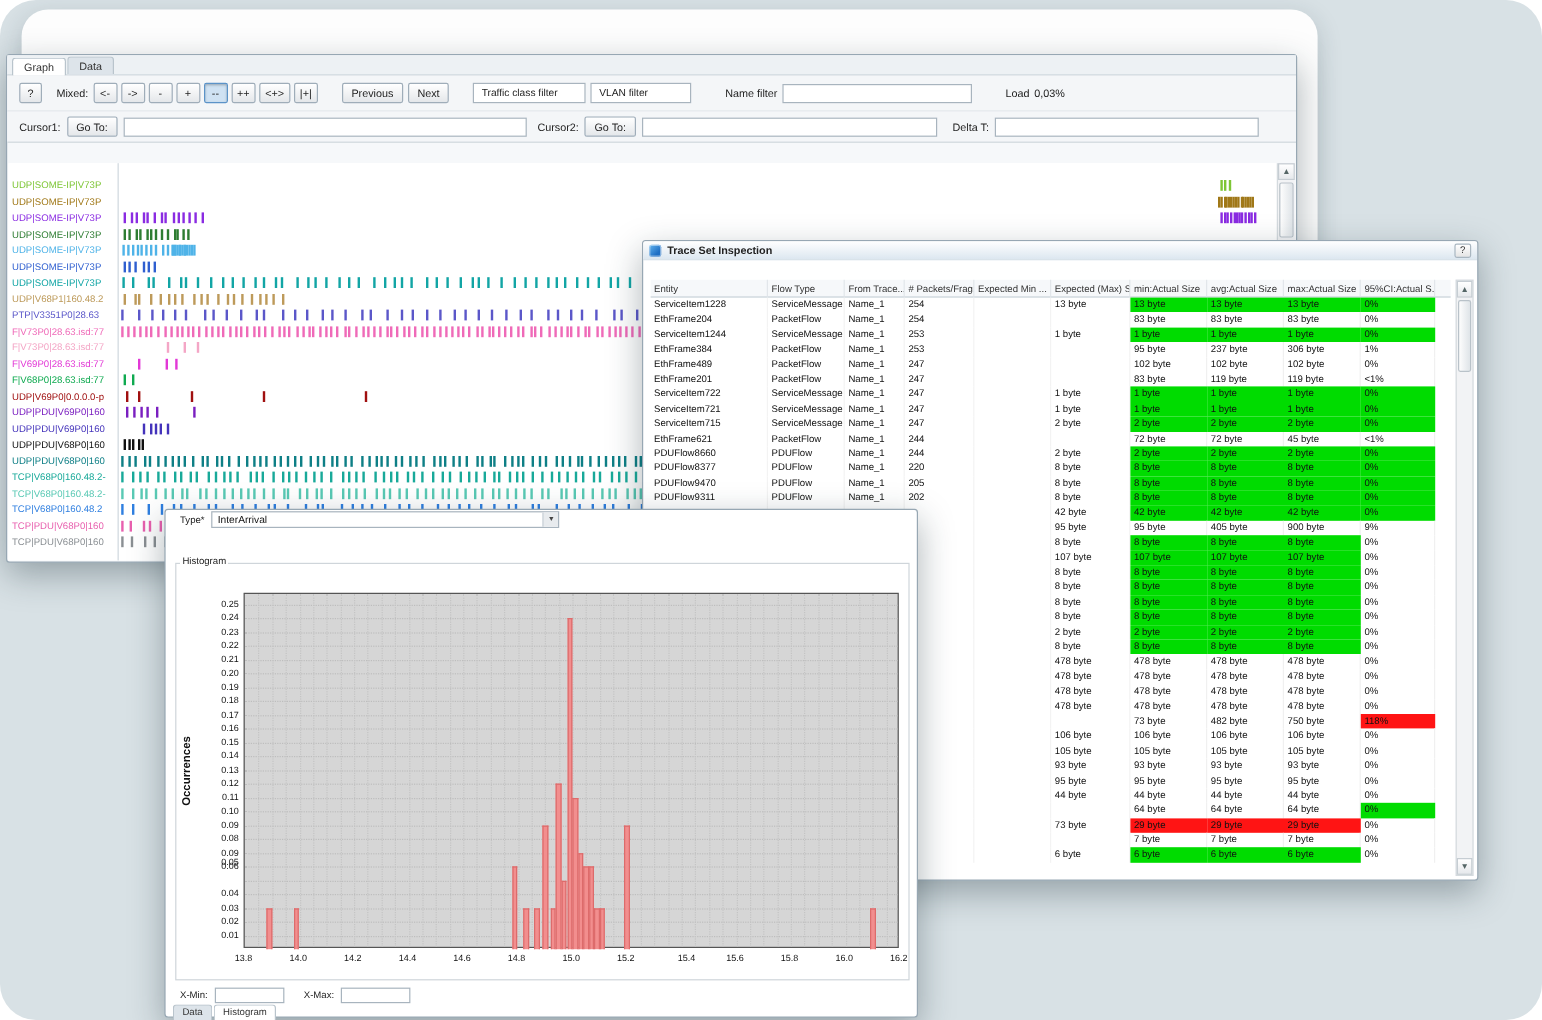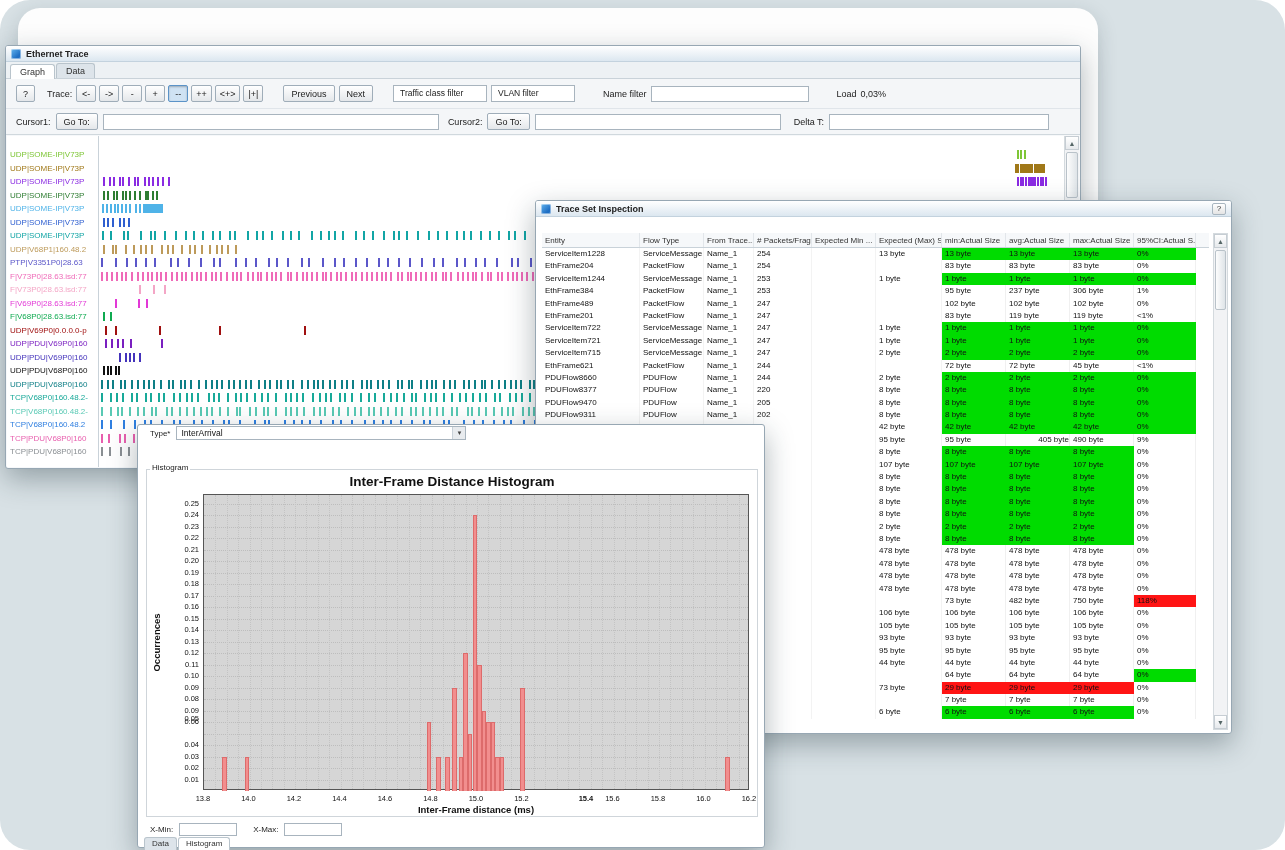--- a/index.html
+++ b/index.html
@@ -73,31 +73,27 @@
   .fs-tab { font-size:8px; padding:1px 7px 3px; border:1px solid #b9c4cc; border-bottom:none; border-radius:3px 3px 0 0; background:#dde4ea; color:#333; }
   .fs-tab.active { background:#fff; }
 </style>
 </head>
 <body>
 
 <div class="stage">
   <div class="bg-card"></div>
 
   <div class="window" id="win-eth">
-    <div class="titlebar">
-      <span class="app-icon"></span>
-      <span class="wtitle">Ethernet Trace</span>
-    </div>
     <div class="eth-tabrow" id="eth-tabs">
         <div class="tab active">Graph</div>
         <div class="tab">Data</div>
       </div>
     <div class="eth-toolbar">
       <button class="btn" style="padding:0 6px">?</button>
-      <span class="lbl" style="margin-left:8px">Trace:</span>
+      <span class="lbl" style="margin-left:8px">Mixed:</span>
       <span id="zoom-btns" style="display:flex;gap:3px">
           <button class="btn zbtn">&lt;-</button>
           <button class="btn zbtn">-&gt;</button>
           <button class="btn zbtn">-</button>
           <button class="btn zbtn">+</button>
           <button class="btn zbtn pressed">--</button>
           <button class="btn zbtn">++</button>
           <button class="btn zbtn">&lt;+&gt;</button>
           <button class="btn zbtn">|+|</button>
         </span>
@@ -1021,22 +1017,22 @@
           <div class="tcell" style="width: 62px; background: rgb(0, 220, 0);">0%</div>
         </div>
         <div class="trow">
           <div class="tcell" style="width: 98px; border-right: 1px solid rgb(243, 243, 243);"></div>
           <div class="tcell" style="width: 64px; border-right: 1px solid rgb(243, 243, 243);"></div>
           <div class="tcell" style="width: 50px; border-right: 1px solid rgb(243, 243, 243);"></div>
           <div class="tcell" style="width: 58px; border-right: 1px solid rgb(243, 243, 243);"></div>
           <div class="tcell" style="width: 64px; border-right: 1px solid rgb(243, 243, 243);"></div>
           <div class="tcell" style="width: 66px; border-right: 1px solid rgb(243, 243, 243);">95 byte</div>
           <div class="tcell" style="width: 64px; border-right: 1px solid rgb(240, 240, 240);">95 byte</div>
-          <div class="tcell" style="width: 64px; border-right: 1px solid rgb(240, 240, 240); text-align: right;">405 byte</div>
-          <div class="tcell" style="width: 64px; border-right: 1px solid rgb(240, 240, 240);">490 byte</div>
+          <div class="tcell" style="width: 64px; border-right: 1px solid rgb(240, 240, 240);">405 byte</div>
+          <div class="tcell" style="width: 64px; border-right: 1px solid rgb(240, 240, 240);">900 byte</div>
           <div class="tcell" style="width: 62px; border-right: 1px solid rgb(240, 240, 240);">9%</div>
         </div>
         <div class="trow">
           <div class="tcell" style="width: 98px; border-right: 1px solid rgb(243, 243, 243);"></div>
           <div class="tcell" style="width: 64px; border-right: 1px solid rgb(243, 243, 243);"></div>
           <div class="tcell" style="width: 50px; border-right: 1px solid rgb(243, 243, 243);"></div>
           <div class="tcell" style="width: 58px; border-right: 1px solid rgb(243, 243, 243);"></div>
           <div class="tcell" style="width: 64px; border-right: 1px solid rgb(243, 243, 243);"></div>
           <div class="tcell" style="width: 66px; border-right: 1px solid rgb(243, 243, 243);">8 byte</div>
           <div class="tcell" style="width: 64px; background: rgb(0, 220, 0);">8 byte</div>
@@ -1307,21 +1303,20 @@
   <div class="window" id="win-fs">
     <div class="fs-row" id="fs-row2">
       <span class="fs-lbl">Type*</span>
       <div class="fs-select">
         <span>InterArrival</span>
         <span class="arrow">▼</span>
       </div>
     </div>
     <div class="fs-hist-label">Histogram</div>
     <div class="fs-panel" id="fs-panel">
-      <div class="chart-title">Inter-Frame Distance Histogram</div>
       <div class="ylab-wrap">
           <span>Occurrences</span>
         </div>
       <div class="hist-plot" id="hist-plot">
           <div class="grid-h" style="top: 284.5px;"></div>
           <div class="grid-h" style="top: 273px;"></div>
           <div class="grid-h" style="top: 261.5px;"></div>
           <div class="grid-h" style="top: 250px;"></div>
           <div class="grid-h" style="top: 238.5px;"></div>
           <div class="grid-h" style="top: 227px;"></div>
@@ -1403,21 +1398,20 @@
           <div class="bar" style="left: 268.5px; width: 4.6px; top: 20.1px; height: 275.9px; background: rgb(242, 142, 142);"></div>
           <div class="bar" style="left: 273px; width: 4.6px; top: 169.6px; height: 126.4px; background: rgb(242, 142, 142);"></div>
           <div class="bar" style="left: 277.5px; width: 4.6px; top: 215.5px; height: 80.5px; background: rgb(242, 142, 142);"></div>
           <div class="bar" style="left: 282.1px; width: 4.6px; top: 227px; height: 69px; background: rgb(242, 142, 142);"></div>
           <div class="bar" style="left: 286.7px; width: 4.6px; top: 227px; height: 69px; background: rgb(242, 142, 142);"></div>
           <div class="bar" style="left: 291.2px; width: 4.6px; top: 261.5px; height: 34.5px; background: rgb(242, 142, 142);"></div>
           <div class="bar" style="left: 295.7px; width: 4.6px; top: 261.5px; height: 34.5px; background: rgb(242, 142, 142);"></div>
           <div class="bar" style="left: 316.2px; width: 4.6px; top: 192.5px; height: 103.5px; background: rgb(242, 142, 142);"></div>
           <div class="bar" style="left: 521px; width: 4.6px; top: 261.5px; height: 34.5px; background: rgb(242, 142, 142);"></div>
         </div>
-      <div class="xlab">Inter-Frame distance (ms)</div>
     <div class="ytick" style="top: 304.5px;">0.01</div>
         <div class="ytick" style="top: 293px;">0.02</div>
         <div class="ytick" style="top: 281.5px;">0.03</div>
         <div class="ytick" style="top: 270px;">0.04</div>
         <div class="ytick" style="top: 244px;">0.05</div>
         <div class="ytick" style="top: 247px;">0.06</div>
         <div class="ytick" style="top: 235.5px;">0.09</div>
         <div class="ytick" style="top: 224px;">0.08</div>
         <div class="ytick" style="top: 212.5px;">0.09</div>
         <div class="ytick" style="top: 201px;">0.10</div>
@@ -1437,21 +1431,21 @@
         <div class="ytick" style="top: 40.1px;">0.24</div>
         <div class="ytick" style="top: 28.6px;">0.25</div>
         <div class="xtick" style="left: 39px;">13.8</div>
         <div class="xtick" style="left: 84.5px;">14.0</div>
         <div class="xtick" style="left: 130px;">14.2</div>
         <div class="xtick" style="left: 175.5px;">14.4</div>
         <div class="xtick" style="left: 221px;">14.6</div>
         <div class="xtick" style="left: 266.5px;">14.8</div>
         <div class="xtick" style="left: 312px;">15.0</div>
         <div class="xtick" style="left: 357.5px;">15.2</div>
-        <div class="xtick" style="left: 422px; font-weight: bold;">15.4</div>
+        <div class="xtick" style="left: 408px;">15.4</div>
         <div class="xtick" style="left: 448.5px;">15.6</div>
         <div class="xtick" style="left: 494px;">15.8</div>
         <div class="xtick" style="left: 539.5px;">16.0</div>
         <div class="xtick" style="left: 585px;">16.2</div>
       </div>
     <div id="fs-bottom">
       <span class="fs-lbl">X-Min:</span>
       <input class="fs-input" style="width: 58px;">
       <span class="fs-lbl" style="margin-left:10px">X-Max:</span>
       <input class="fs-input" style="width: 58px;">

